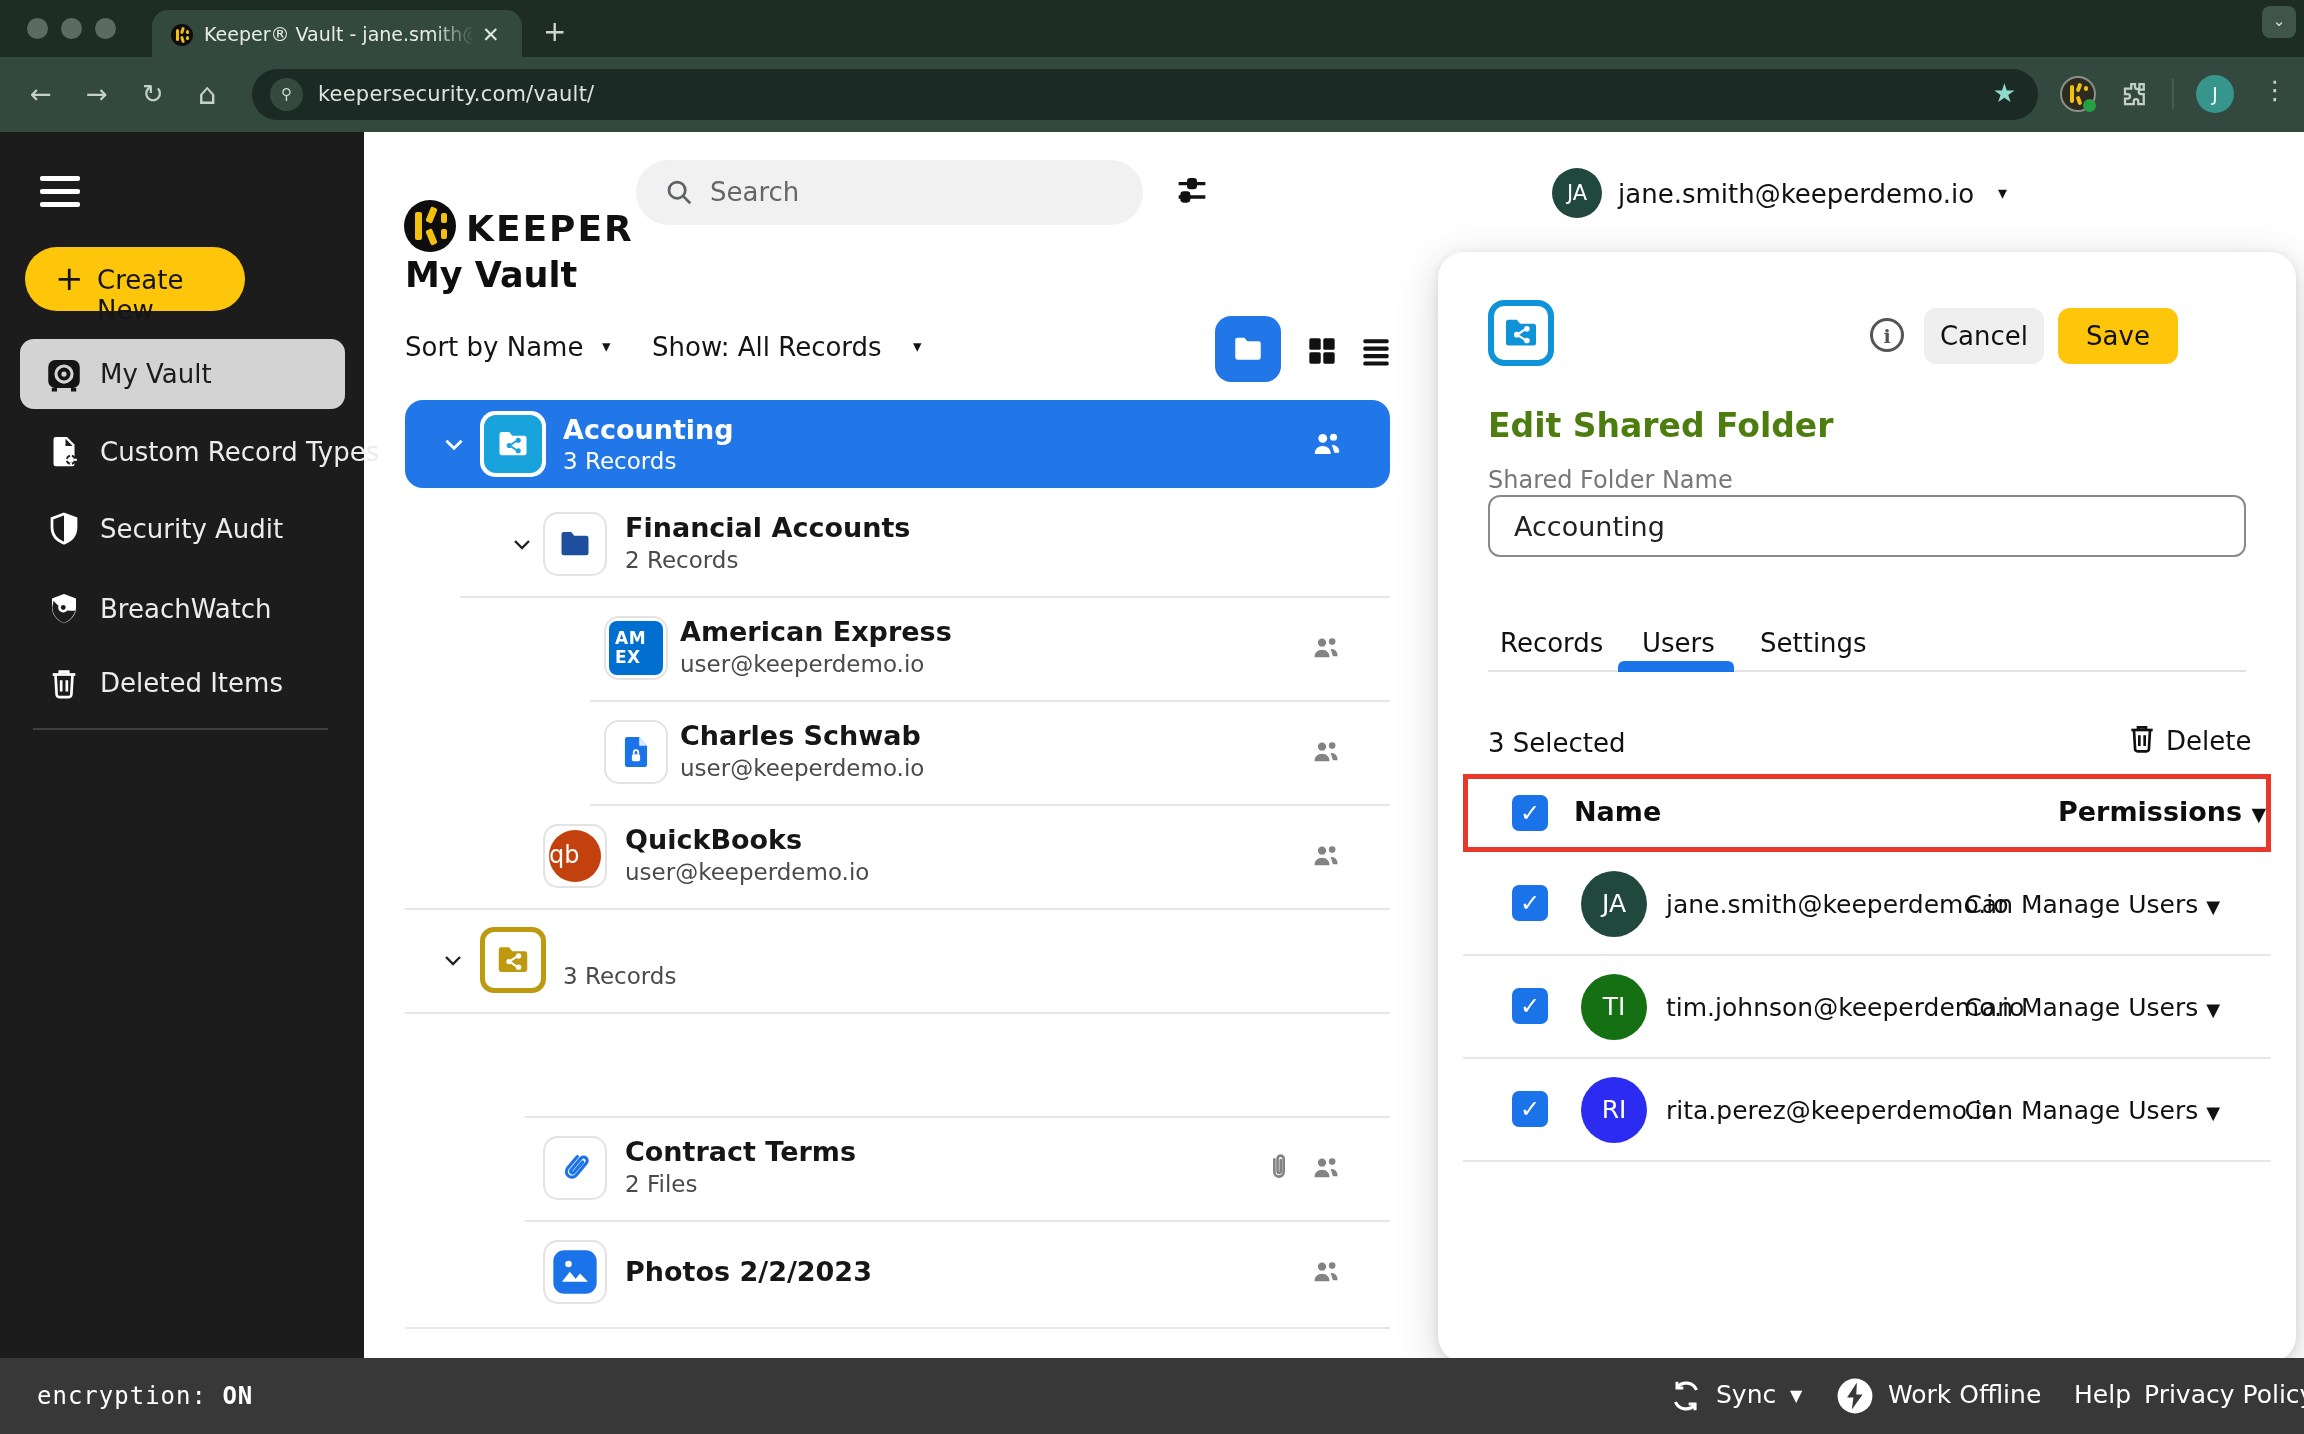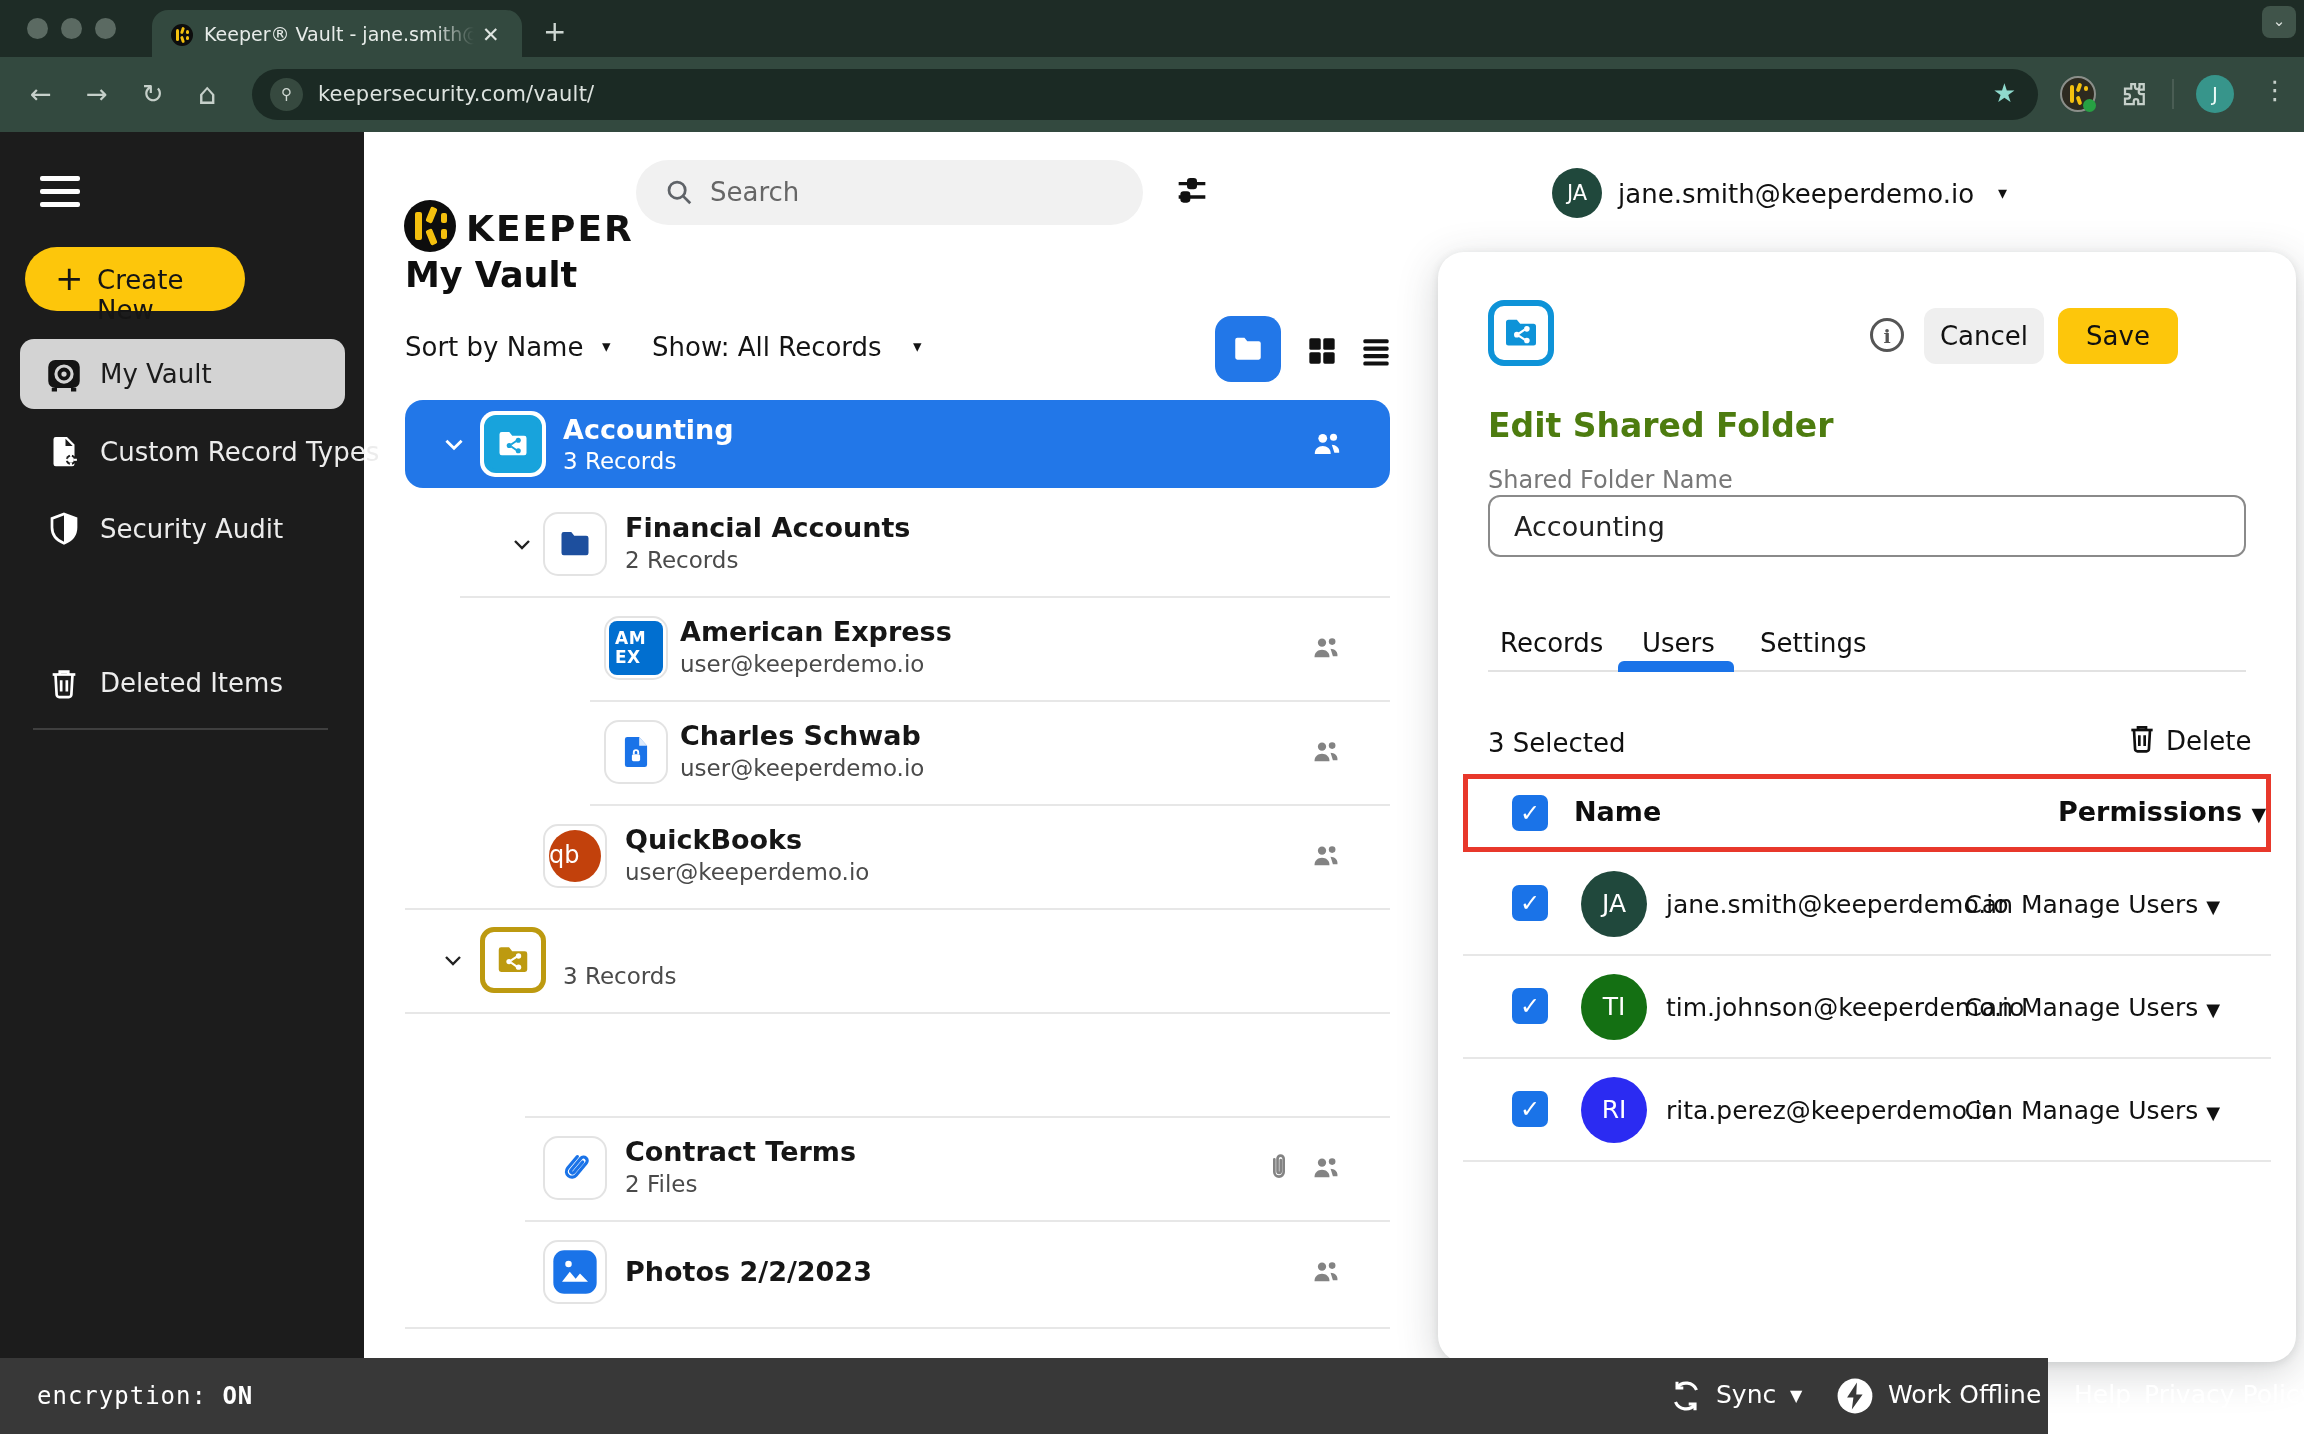--- a/index.html
+++ b/index.html
@@ -97,21 +97,21 @@
   .cbx { position:absolute; width:36px; height:36px; background:#1a73e8; border-radius:7px; color:#fff; text-align:center; line-height:36px; font-size:24px; }
   #hdr-name { left:136px; top:544px; font-size:27px; font-weight:700; color:#0e0e0e; }
   #hdr-perm { left:620px; top:544px; font-size:27px; font-weight:700; color:#0e0e0e; }
   .user-row { position:absolute; left:50px; width:758px; height:103px; }
   .uav { position:absolute; left:93px; top:50%; transform:translateY(-50%); width:66px; height:66px; border-radius:50%; color:#fff; text-align:center; line-height:66px; font-size:25px; }
   .uemail { position:absolute; left:178px; top:50%; transform:translateY(-50%); font-size:25px; color:#111; white-space:nowrap; }
   .uperm { position:absolute; right:26px; top:50%; transform:translateY(-50%); font-size:25px; color:#111; white-space:nowrap; }
   .udiv { position:absolute; left:25px; width:808px; height:2px; background:#e7e7e7; }
 
   
-  #bottombar { left:0; top:1358px; width:2048px; height:76px; background:#383838; z-index:50; color:#fff; }
+  #bottombar { left:0; top:1358px; width:2304px; height:76px; background:#383838; z-index:50; color:#fff; }
   #enc-text { left:37px; top:24px; font-family:"DejaVu Sans Mono","Liberation Mono",monospace; font-size:24px; letter-spacing:1px; }
   .foot-item { top:22px; font-size:25px; color:#fff; white-space:nowrap; }
 </style>
 </head>
 <body>
 
 <div id="stage">
 
   <div id="tabstrip" class="abs">
     <div class="tl-dot abs" style="left:27px"></div>
@@ -201,20 +201,31 @@
     <div class="abs side-item" style="top:370px">
       <span class="side-ic">
         <svg width="36" height="36" viewBox="0 0 24 24">
             <path d="M12 2l8 3v6c0 5-3.2 8.6-8 10.5C7.2 19.6 4 16 4 11V5z" fill="none" stroke="#fff" stroke-width="1.8"></path>
             <path d="M12 2l8 3v6c0 5-3.2 8.6-8 10.5z" fill="#fff"></path>
           </svg>
       </span>
       <span class="side-lbl">Security Audit</span>
     </div>
 
+    <div class="abs side-item" style="top:450px">
+      <span class="side-ic">
+        <svg width="36" height="36" viewBox="0 0 24 24">
+            <path d="M12 2l8 3v6c0 5-3.2 8.6-8 10.5C7.2 19.6 4 16 4 11V5z" fill="#fff"></path>
+            <path d="M5 6.5c4 5 9.5 7.5 14.5 6.5-1 4-4 7-7.5 8.3C7.5 19.5 4.5 16 4.2 11z" fill="#1c1c1c"></path>
+            <circle cx="11.5" cy="11" r="3.4" fill="#fff"></circle>
+            <circle cx="11.5" cy="11" r="1.6" fill="#1c1c1c"></circle>
+          </svg>
+      </span>
+      <span class="side-lbl">BreachWatch</span>
+    </div>
 
     <div class="abs side-item" style="top:524px">
       <span class="side-ic">
         <svg width="34" height="34" viewBox="0 0 24 24" fill="none" stroke="#fff" stroke-width="1.9">
             <path d="M4 6h16"></path>
             <path d="M9 6V4h6v2"></path>
             <path d="M6 6l.8 14.2A1.8 1.8 0 0 0 8.6 22h6.8a1.8 1.8 0 0 0 1.8-1.8L18 6" fill="none"></path>
             <path d="M10 10v8M14 10v8"></path>
           </svg>
       </span>

